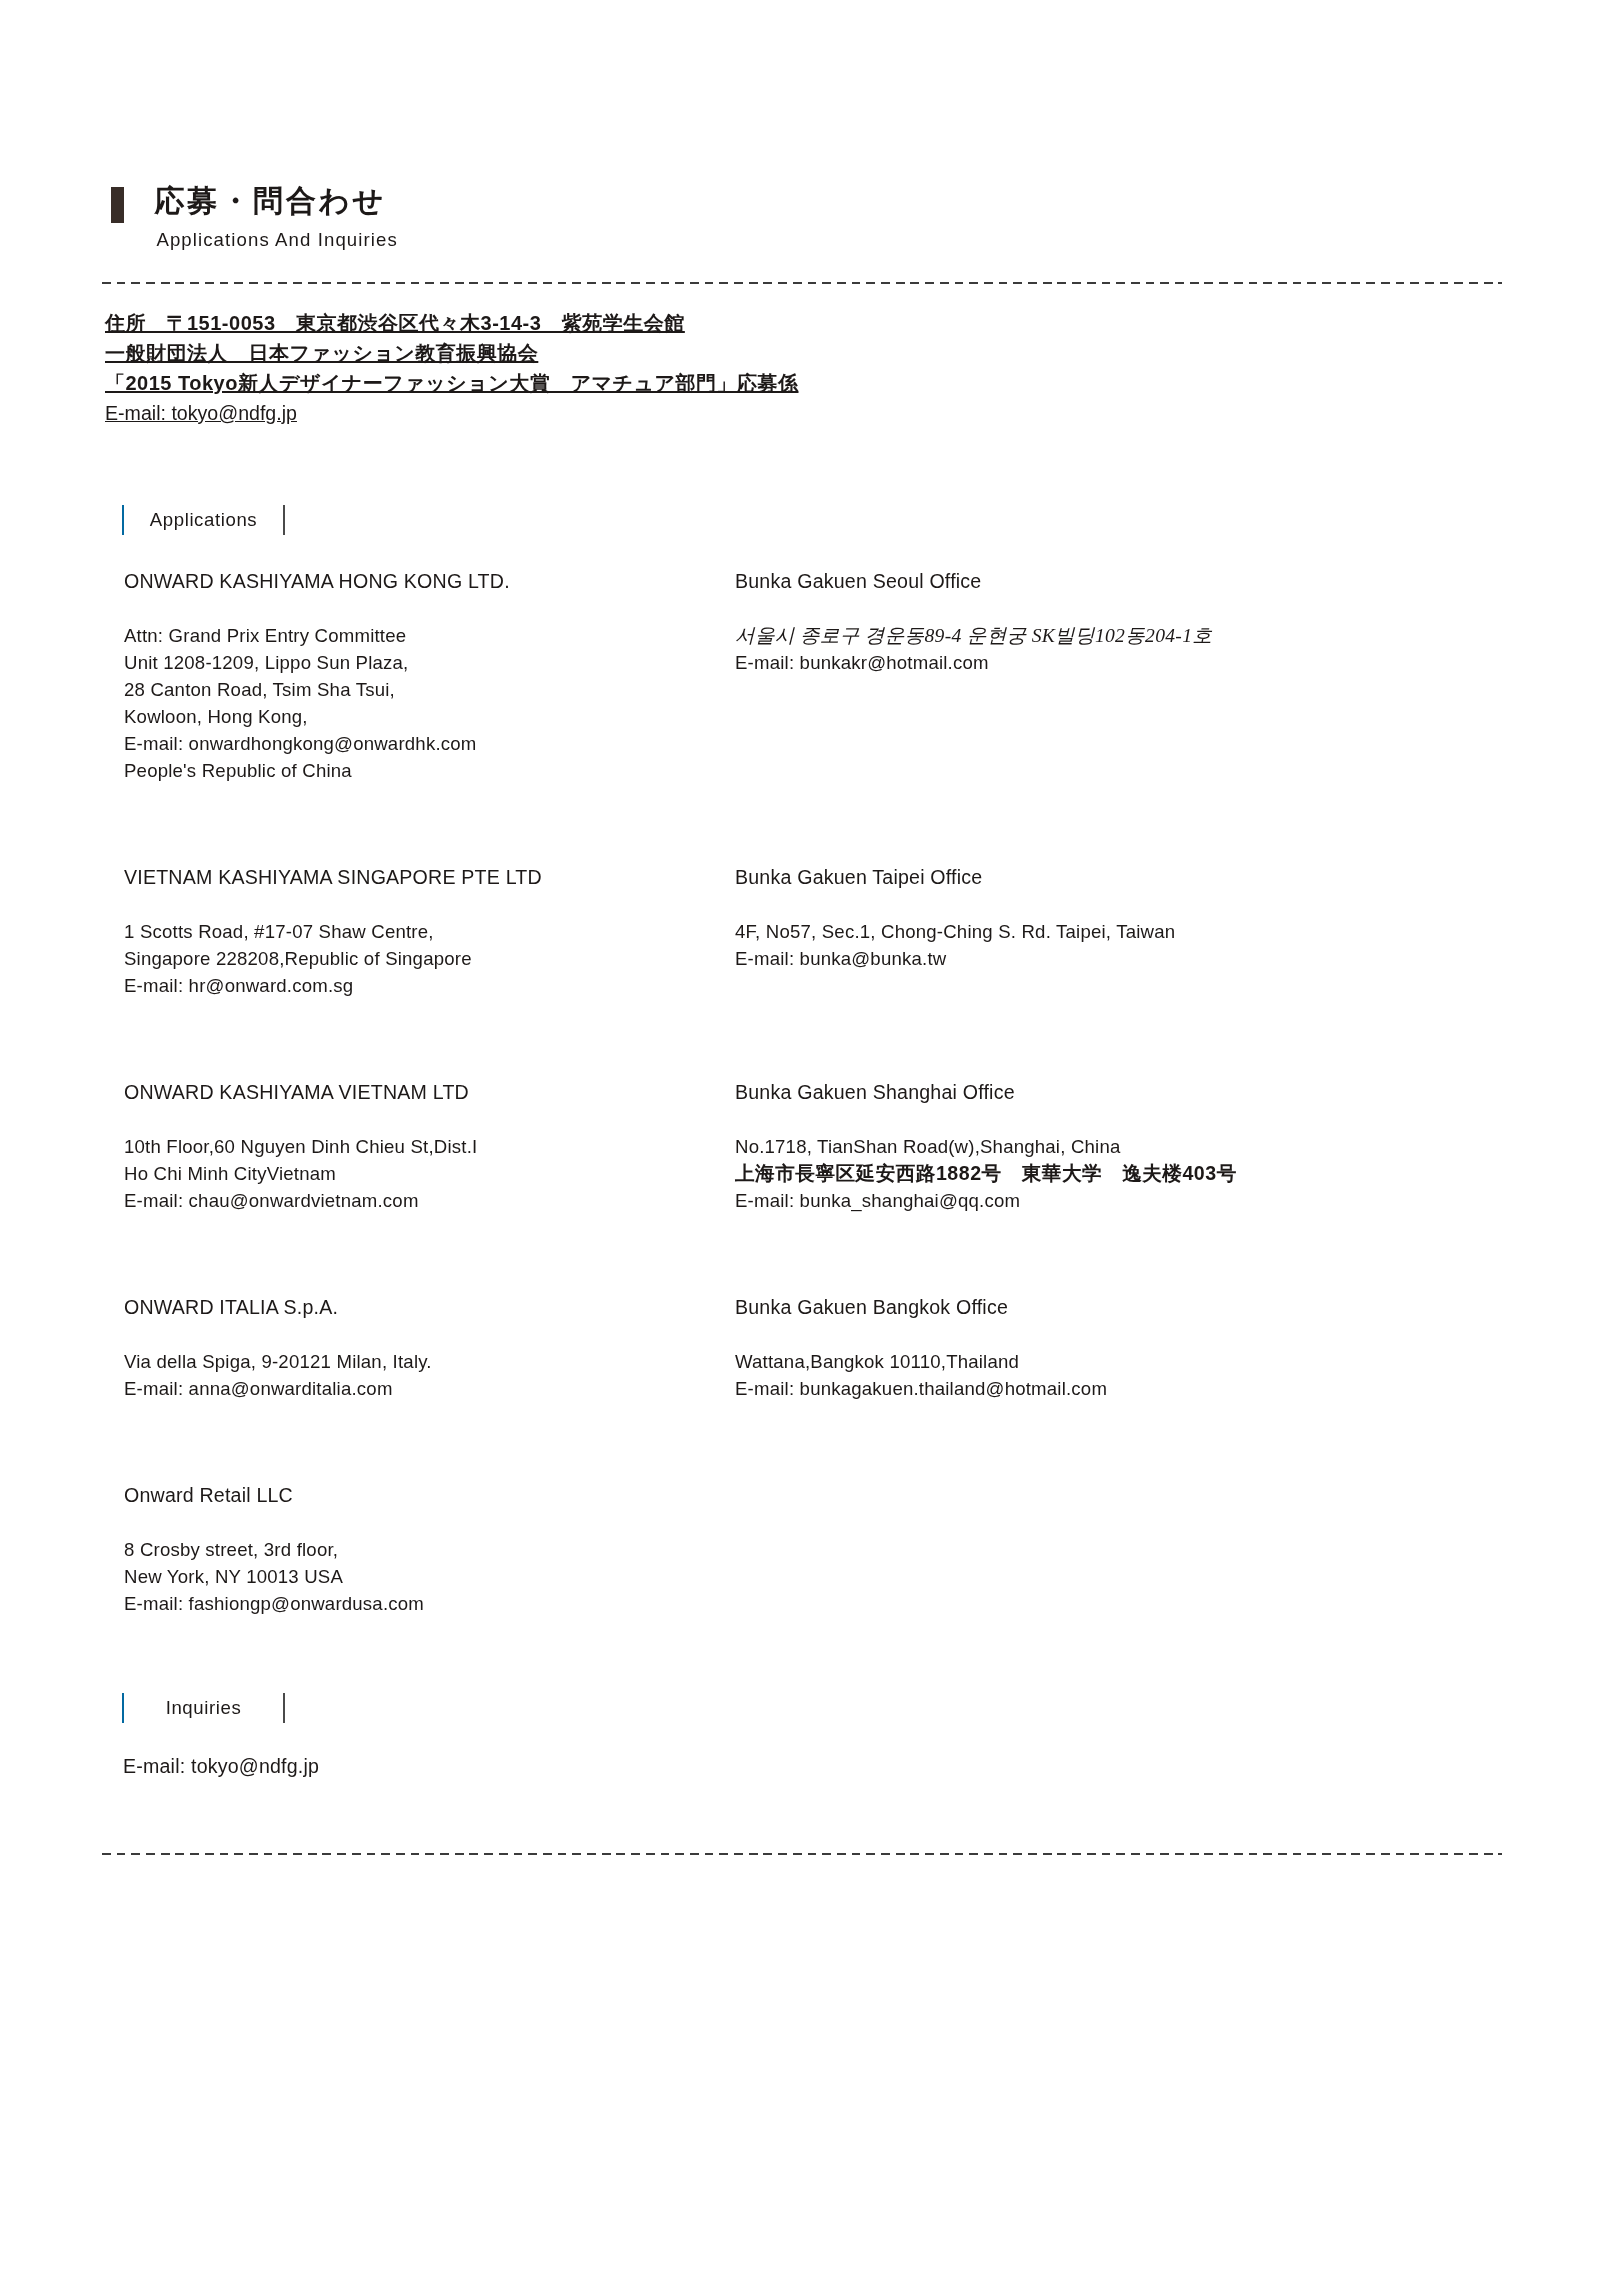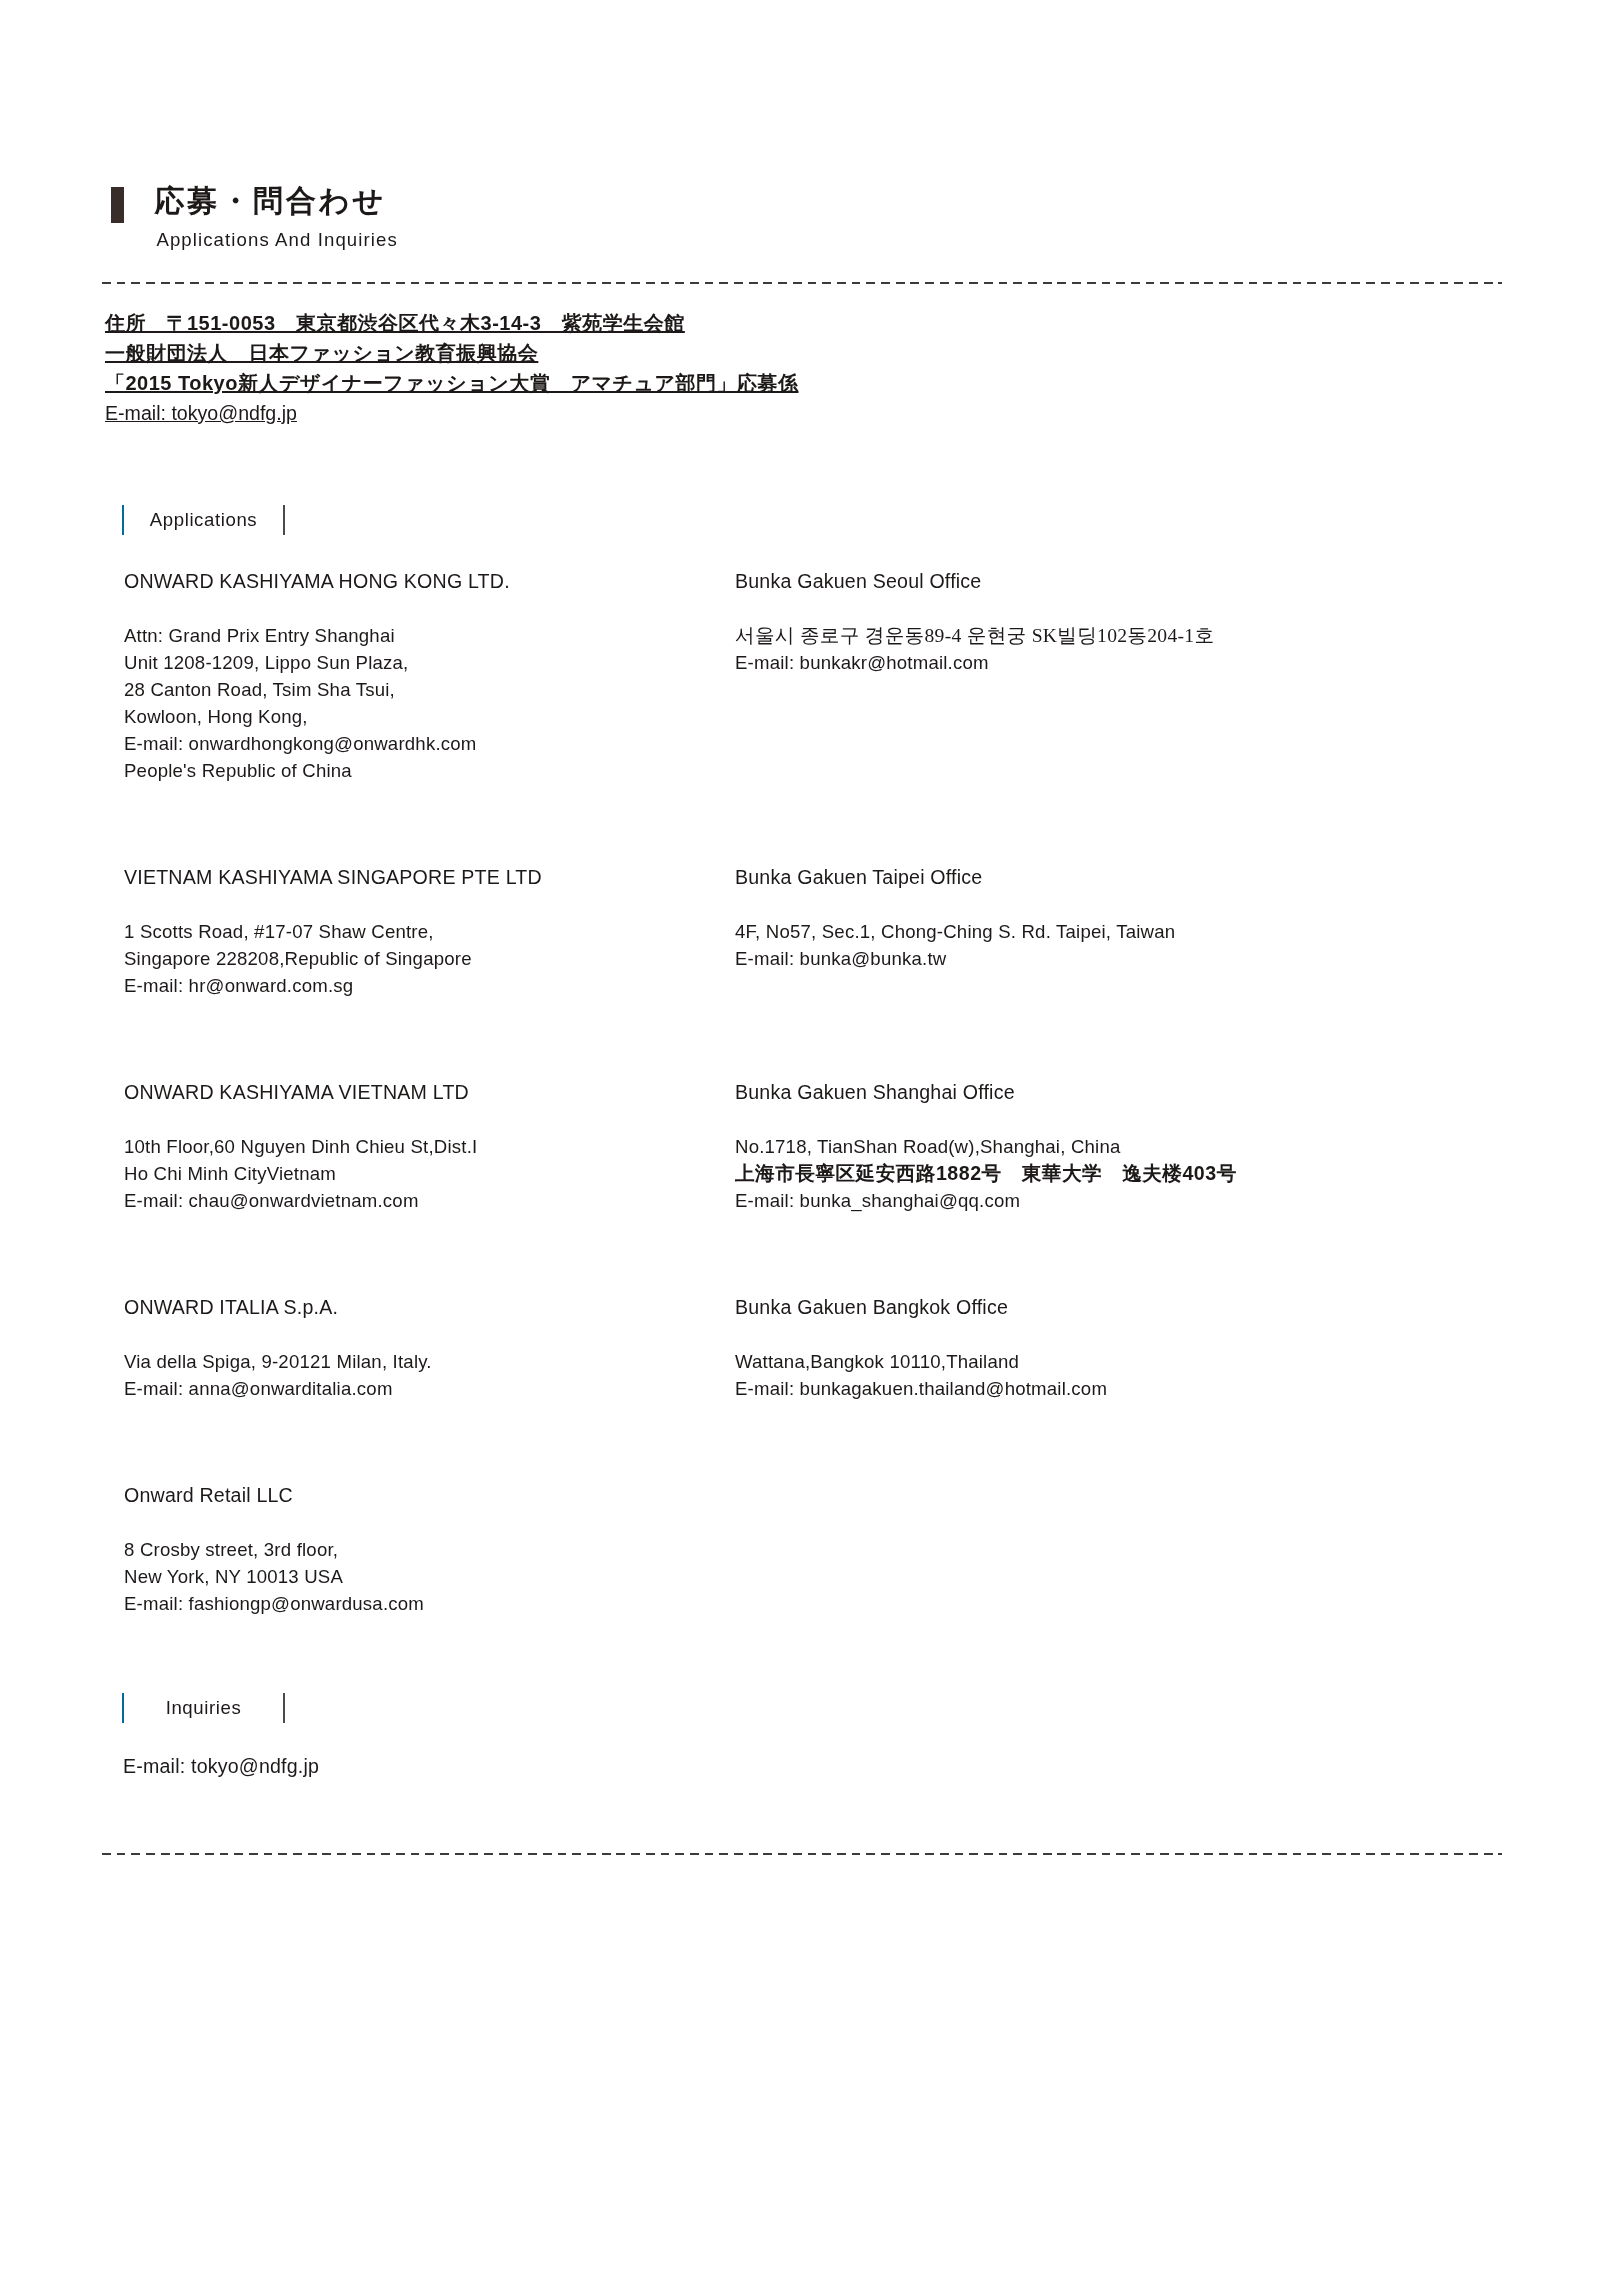--- a/index.html
+++ b/index.html
@@ -32,21 +32,21 @@
   .inq-label  { left:122px; top:1693px; }
 
   
   .columns { position:absolute; left:124px; top:568px; width:1392px; }
   .row { display:flex; margin-bottom:80px; }
   .cell-left { flex:0 0 611px; width:611px; }
   .cell-right { flex:1; }
   .block-name { font-size:19.6px; line-height:27.4px; margin-bottom:26.5px; letter-spacing:0.2px; }
   .line { font-size:18.6px; line-height:27px; letter-spacing:0.2px; }
   .line.cjk { font-size:19.6px; font-weight:600; letter-spacing:0.5px; }
-  .line.kr  { font-size:19.6px; font-family:"Liberation Serif", serif; letter-spacing:0.3px; }
+  .line.kr  { font-size:19.6px; font-family:"Liberation Serif", serif; letter-spacing:0.3px;font-style:italic; }
 
   
   .inq-email { position:absolute; left:123px; top:1755px; font-size:19.6px; letter-spacing:0.2px; }
 </style>
 </head>
 <body>
 
 <div class="page">
 
   <div class="header">
@@ -68,21 +68,21 @@
 
   <div class="section-label apps-label">
     <span>Applications</span>
   </div>
 
   <div class="columns">
 
     <div class="row">
       <div class="cell-left block">
         <div class="block-name">ONWARD KASHIYAMA HONG KONG LTD.</div>
-        <div class="line">Attn: Grand Prix Entry Shanghai</div>
+        <div class="line">Attn: Grand Prix Entry Committee</div>
         <div class="line">Unit 1208-1209, Lippo Sun Plaza,</div>
         <div class="line">28 Canton Road, Tsim Sha Tsui,</div>
         <div class="line">Kowloon, Hong Kong,</div>
         <div class="line">E-mail: onwardhongkong@onwardhk.com</div>
         <div class="line">People's Republic of China</div>
       </div>
       <div class="cell-right block">
         <div class="block-name">Bunka Gakuen Seoul Office</div>
         <div class="line kr">서울시 종로구 경운동89-4 운현궁 SK빌딩102동204-1호</div>
         <div class="line">E-mail: bunkakr@hotmail.com</div>

